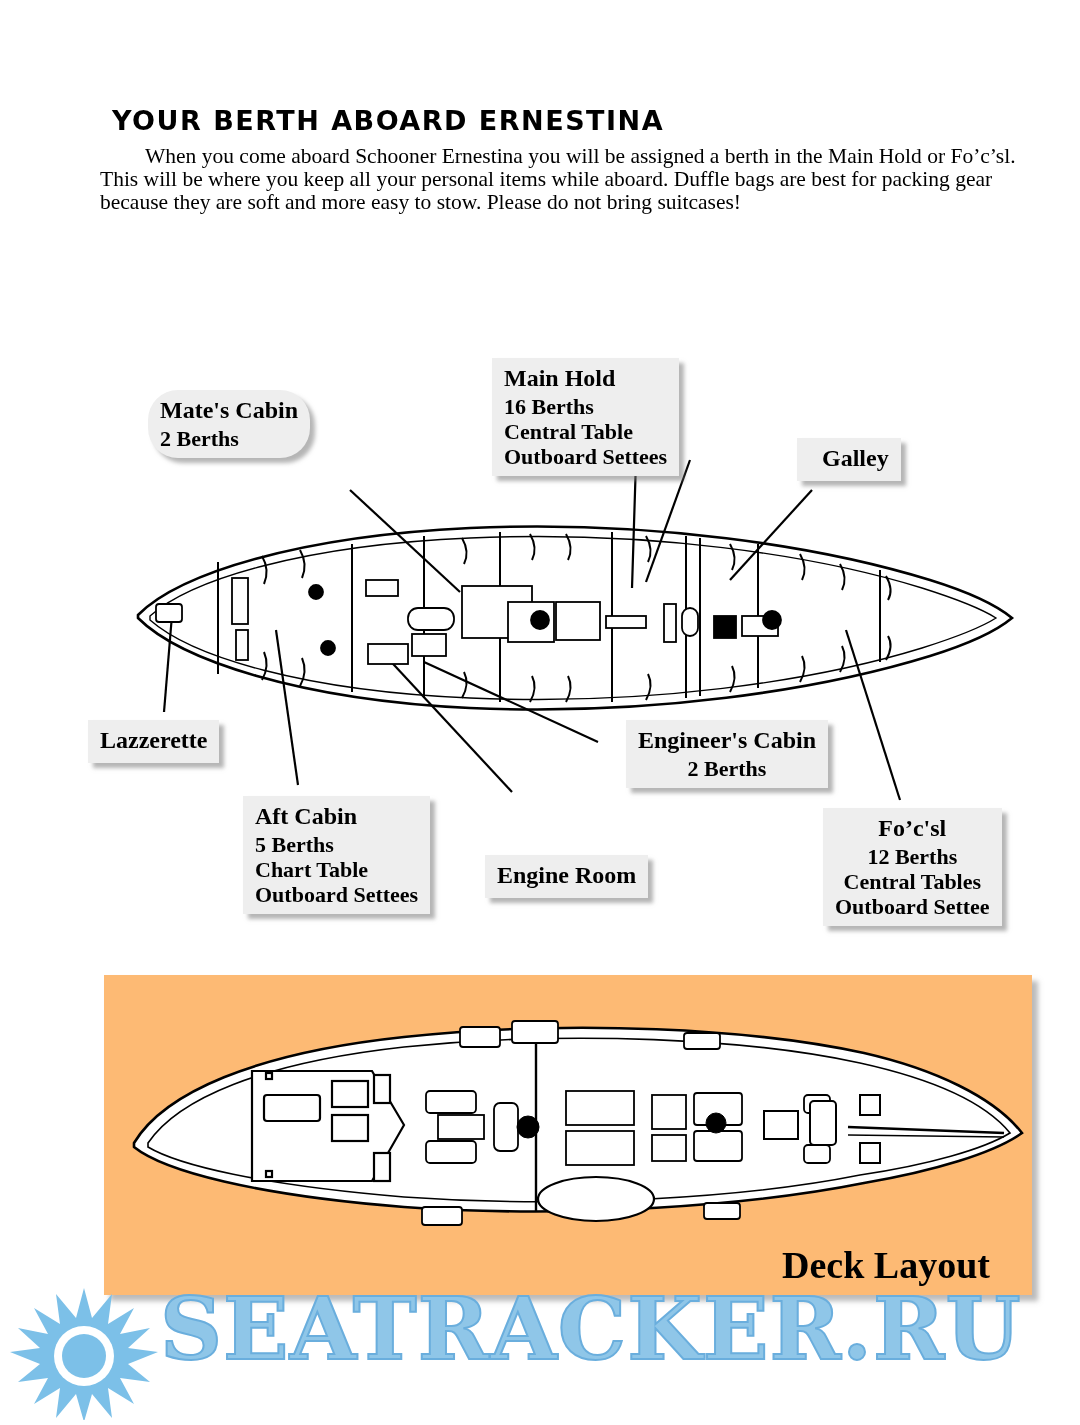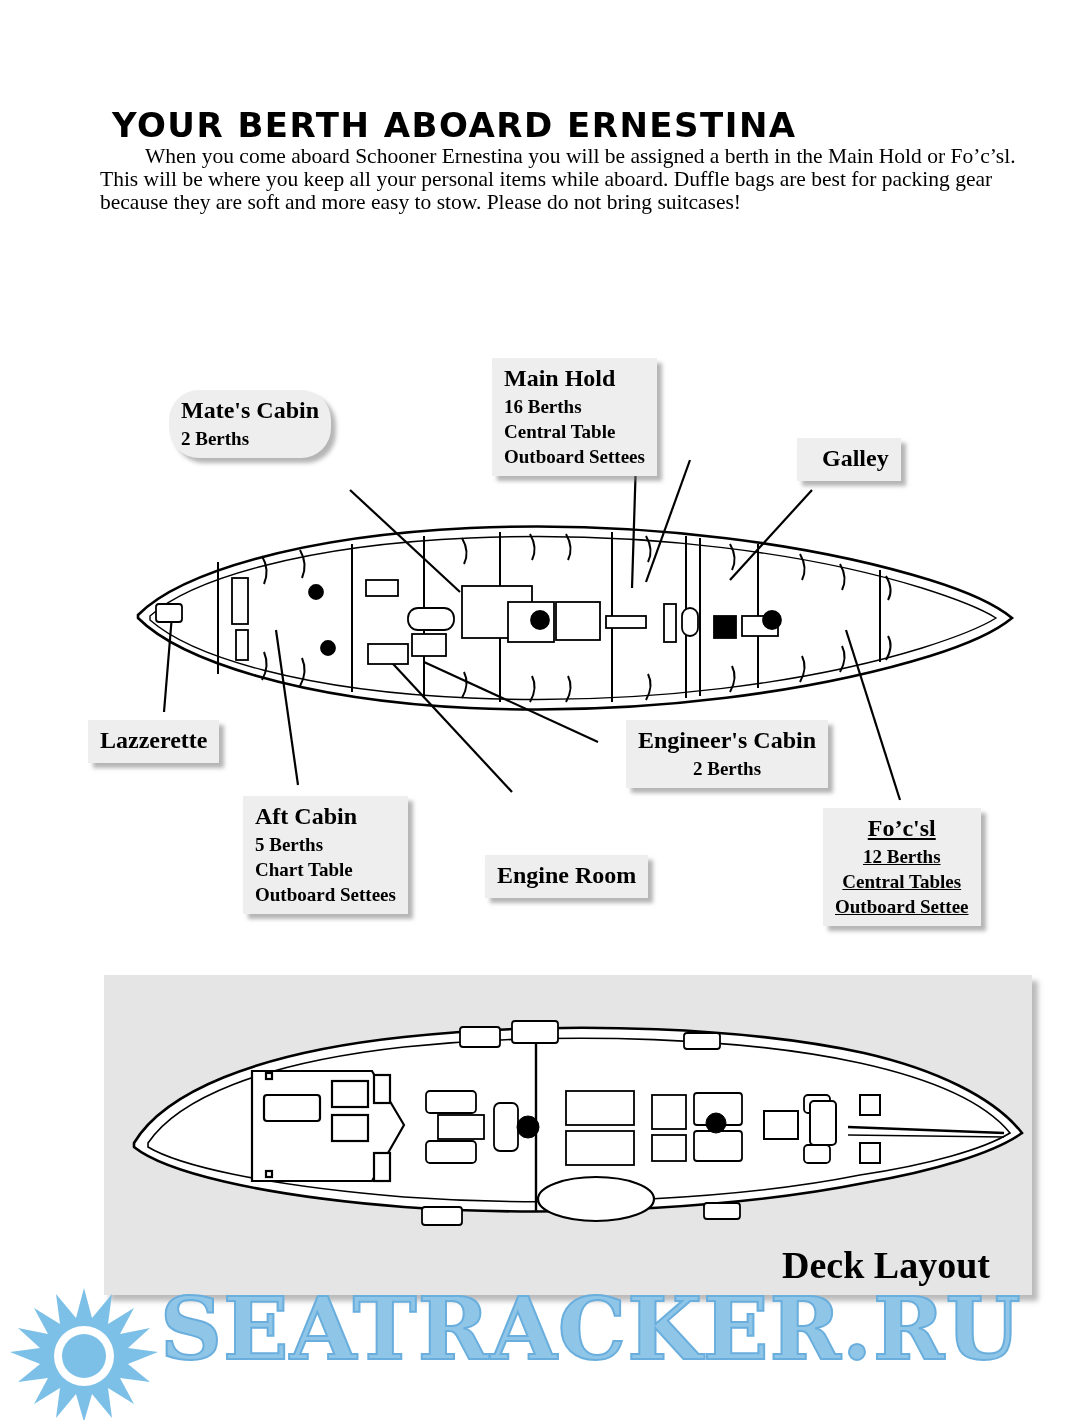--- a/index.html
+++ b/index.html
@@ -15,21 +15,21 @@
     overflow: hidden;
   }
 
   
   #page-title {
     position: absolute;
     left: 112px;
     top: 105px;
     font-family: "DejaVu Sans", sans-serif;
     font-weight: bold;
-    font-size: 34px;
+    font-size: 27px;
     letter-spacing: 1.5px;
     color: #000;
     white-space: nowrap;
   }
 
   #intro-paragraph {
     position: absolute;
     left: 100px;
     top: 145px;
     width: 925px;
@@ -59,45 +59,45 @@
     font-family: "Liberation Serif", serif;
   }
   .callout .title {
     font-weight: bold;
     font-size: 24px;
     line-height: 32px;
     white-space: nowrap;
   }
   .callout .line {
     font-weight: bold;
-    font-size: 19px;
+    font-size: 22px;
     line-height: 25px;
     white-space: nowrap;
   }
   .callout.centered .line,
   .callout.centered .title { text-align: center; }
 
   
-  #callout-mates   { left: 169px; top: 60px; border-radius: 30px; }
+  #callout-mates   { left: 148px; top: 60px; border-radius: 30px; }
   #callout-main    { left: 492px; top: 28px; }
   #callout-galley  { left: 797px; top: 108px; padding-left: 25px; }
   #callout-lazz    { left: 88px;  top: 390px; }
   #callout-engineer{ left: 598px; top: 390px; margin-left: 28px; }
   #callout-aft     { left: 243px; top: 466px; }
   #callout-engine  { left: 485px; top: 525px; }
-  #callout-focsl   { left: 823px; top: 478px; text-decoration: underline; }
+  #callout-focsl   { left: 823px; top: 478px; }
 
   
   #deck-panel {
     position: absolute;
     left: 104px;
     top: 975px;
     width: 928px;
     height: 320px;
-    background: #e5e5e5;
+    background: #fdba74;
     box-shadow: 6px 6px 5px rgba(120,120,120,0.5);
   }
   #deck-label {
     position: absolute;
     right: 42px;
     bottom: 8px;
     font-family: "Liberation Serif", serif;
     font-weight: bold;
     font-size: 38px;
     color: #000;

